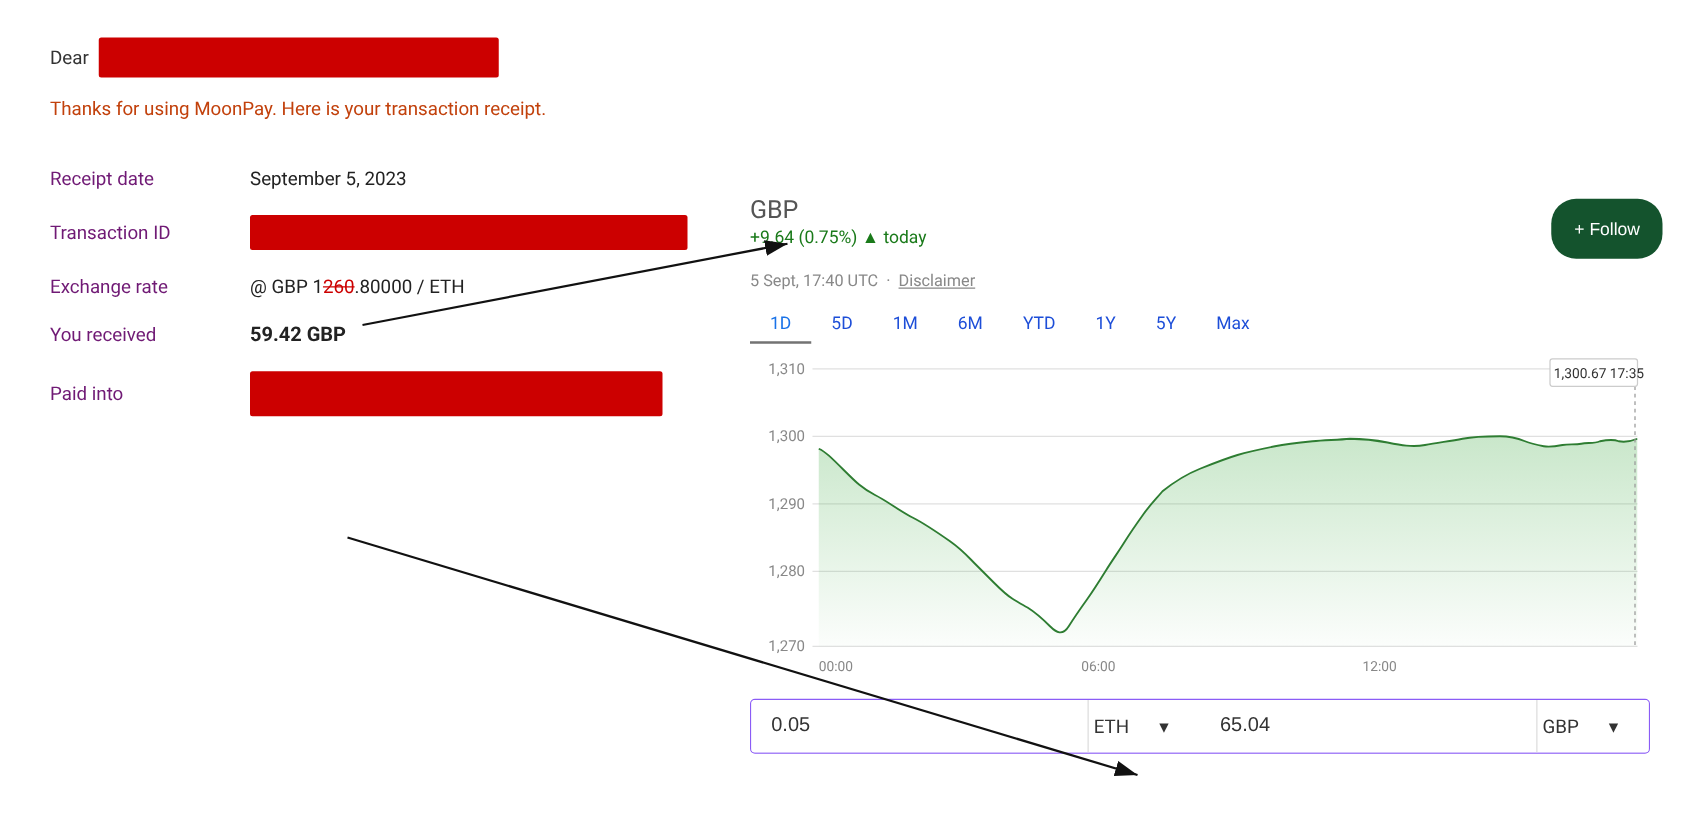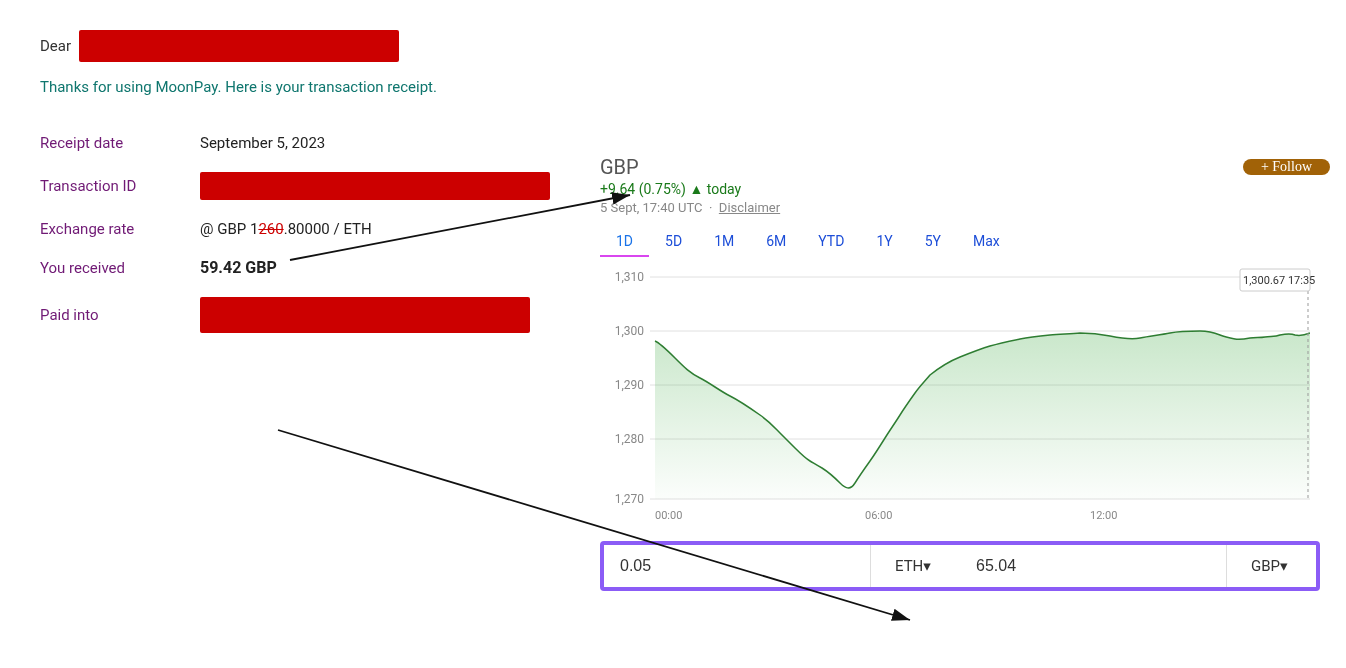--- a/index.html
+++ b/index.html
@@ -51,21 +51,21 @@
     .redacted-transaction {
       width: 350px;
     }
     .redacted-paid {
       width: 330px;
       height: 36px;
     }
 
     .thanks-text {
       font-size: 15px;
-      color: #0f766e;
+      color: #c2410c;
       margin-bottom: 28px;
     }
 
     .receipt-table {
       width: 100%;
       border-collapse: collapse;
     }
     .receipt-table tr td {
       padding: 10px 0;
       font-size: 15px;
@@ -114,97 +114,96 @@
       color: #555;
     }
     .chart-change {
       font-size: 14px;
       color: #1a7a1a;
       margin-top: 2px;
     }
     .chart-timestamp {
       font-size: 13px;
       color: #888;
-      margin-top: 3px;
+      margin-top: 20px;
     }
     .chart-timestamp a {
       color: #888;
       text-decoration: underline;
     }
 
     .follow-btn {
-      background: #a16207;
+      background: #14532d;
       color: #fff;
       border: none;
       border-radius: 20px;
-      padding: 0 18px;
+      padding: 16px 18px;
       font-size: 14px;
       cursor: pointer;
       display: flex;
       align-items: center;
       gap: 6px;
       margin-top: 4px;
-      font-family: Liberation Serif, serif;
     }
 
     .chart-tabs {
       display: flex;
       gap: 0;
       margin: 12px 0 6px;
       border-bottom: none;
     }
     .chart-tab {
       padding: 6px 16px;
       font-size: 14px;
       color: #1d4ed8;
       cursor: pointer;
       border-bottom: 2px solid transparent;
     }
     .chart-tab.active {
       color: #1a73e8;
-      border-bottom: 2px solid #d946ef;
+      border-bottom: 2px solid #737373;
     }
 
     .chart-area {
       width: 720px;
       height: 270px;
       position: relative;
       margin-top: 4px;
     }
 
     .chart-area svg {
       width: 100%;
       height: 100%;
     }
 
     .converter-bar {
       display: flex;
       align-items: center;
       margin-top: 8px;
-      border: 4px solid #8b5cf6;
+      border: 1px solid #8b5cf6;
       border-radius: 4px;
       overflow: hidden;
       width: 720px;
     }
     .converter-input {
       flex: 1;
       padding: 12px 16px;
       font-size: 16px;
       border: none;
       outline: none;
       color: #333;
     }
     .converter-currency {
-      padding: 12px 24px;
+      padding: 12px 4px;
       font-size: 15px;
       color: #333;
       background: #fff;
       display: flex;
       align-items: center;
-      gap: 0;
+      gap: 24px;
       border-left: 1px solid #ddd;
       min-width: 90px;
       cursor: pointer;
     }
 
     
     .arrows-overlay {
       position: absolute;
       top: 0;
       left: 0;

